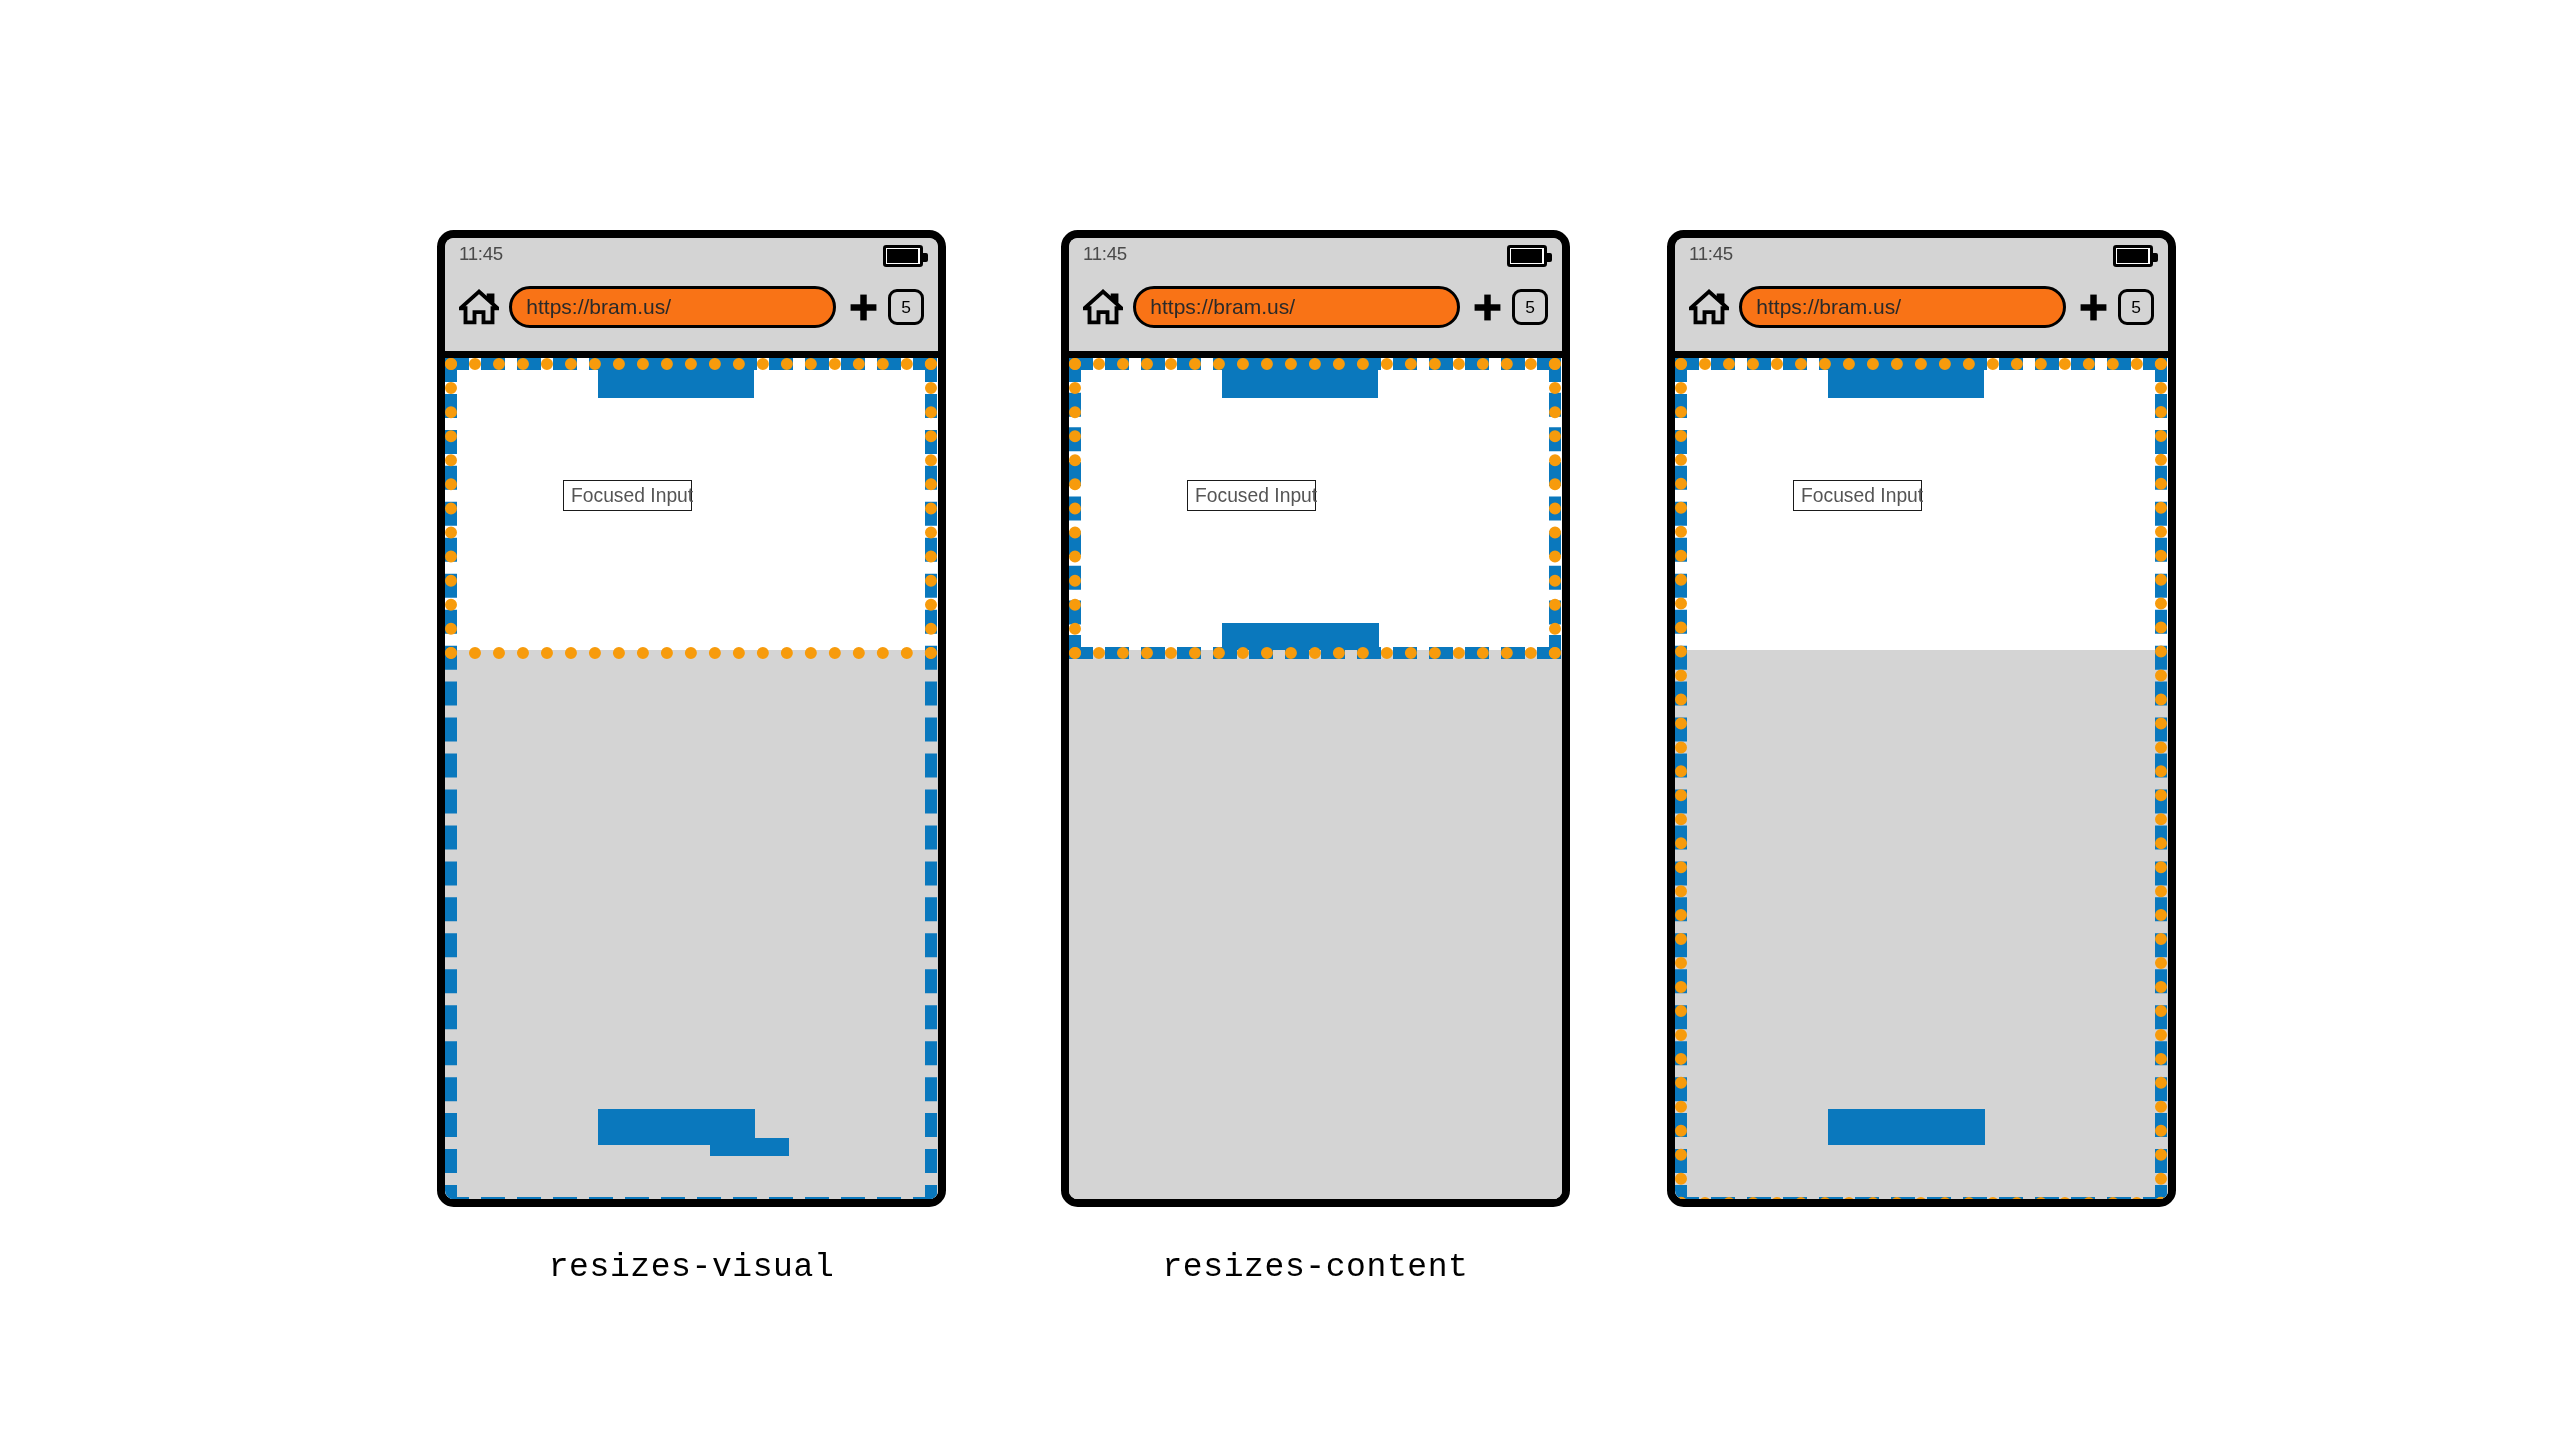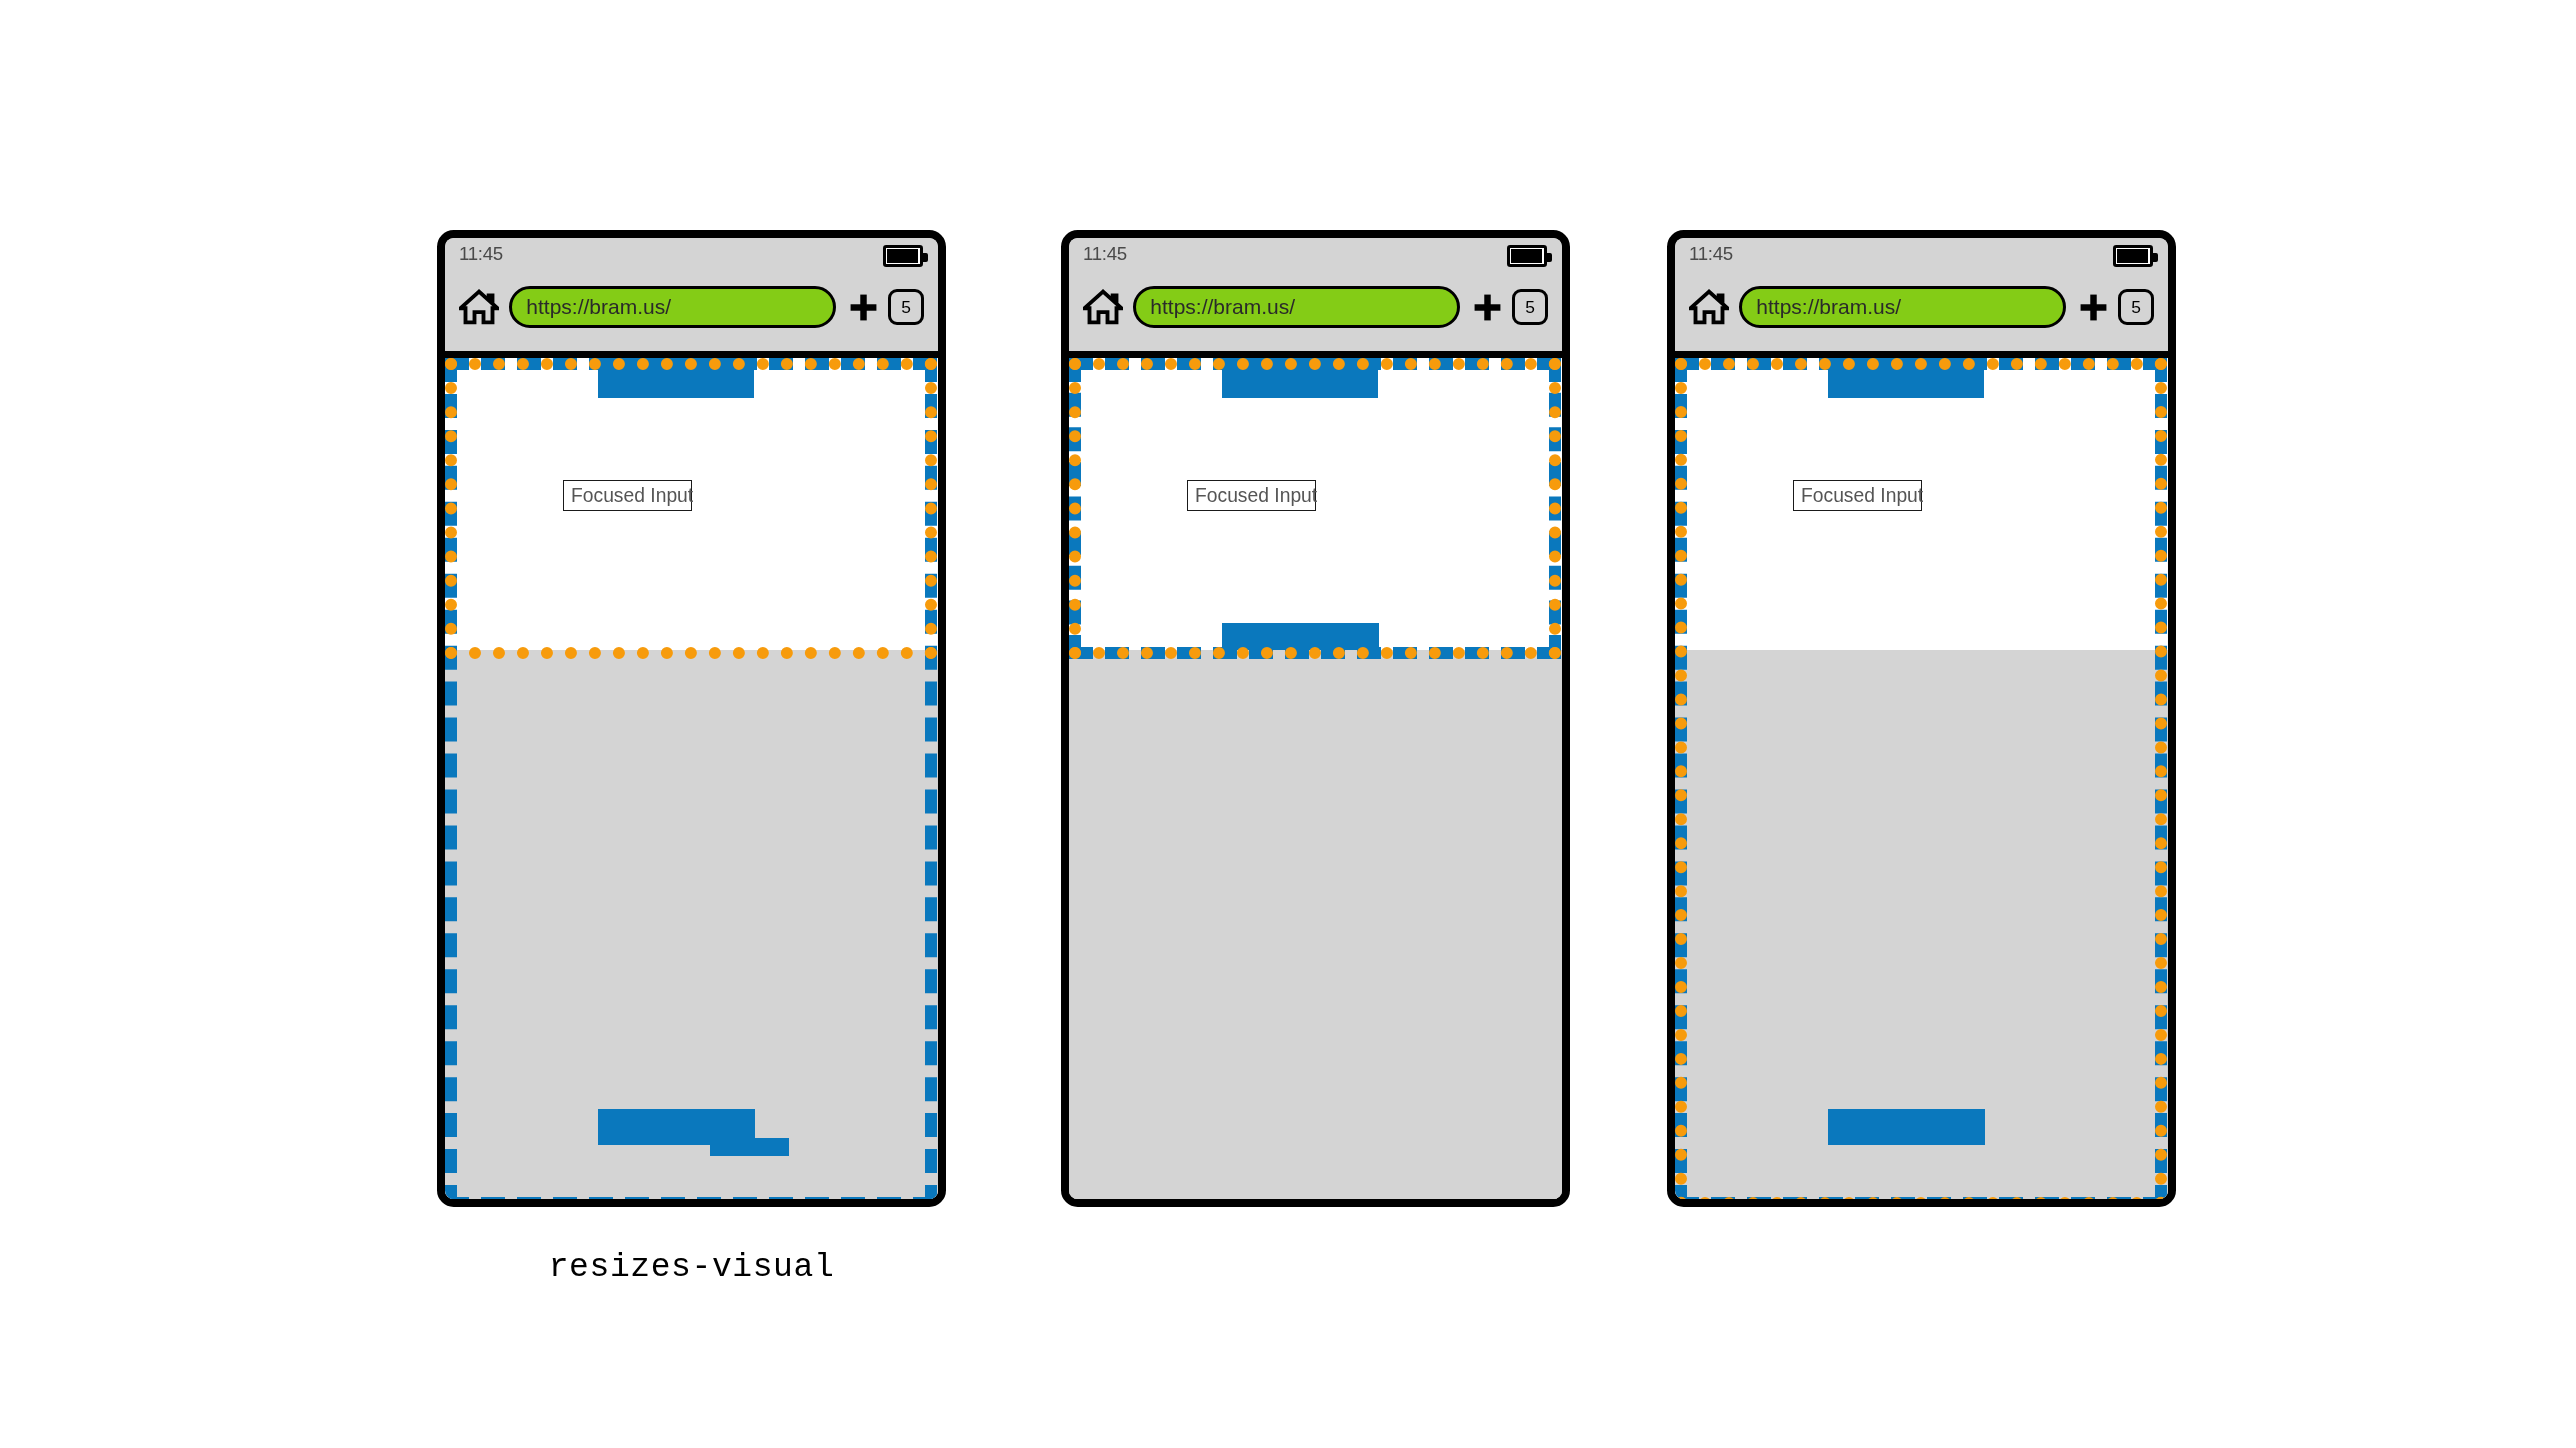--- a/index.html
+++ b/index.html
@@ -69,21 +69,21 @@
 
   .toolbar{
     position:absolute;left:0;right:0;top:33px;height:72px;
     display:flex;align-items:center;padding:0 14px;
     box-sizing:border-box;
   }
   .home-icon{ width:40px;height:36px;flex:none;margin-right:10.3px; }
   .urlbar{
     flex:1 1 auto;height:42px;
     border:3.2px solid #000;border-radius:22px;
-    background:#84cc16;
+    background:#f97316;
     display:flex;align-items:center;
     padding:0 14px;box-sizing:border-box;
     overflow:hidden;
   }
   .urlbar span{
     font-size:21px;color:#2a2a2a;white-space:nowrap;
     font-family:"Liberation Sans",sans-serif;
   }
   .plus-icon{ width:31px;height:31px;flex:none;margin:0 9px 0 11.6px; }
   .tabcount{
@@ -251,20 +251,21 @@
 
         <div class="keyboard" style="height:549px;"></div>
 
         <div class="vp vp-blue" style="left:0;top:0;width:492px;height:301px;"></div>
 
         <div class="vp vp-orange" style="left:0;top:0;width:492px;height:301px;"></div>
       </div>
 
     </div>
   </div>
+  <div class="caption c1">resizes-content</div>
 
   <div class="phone-cell c2">
     <div class="phone">
 
       <div class="chrome">
         <div class="statusbar">
           <div class="clock">11:45</div>
           <div class="battery"></div>
         </div>
         <div class="toolbar">

